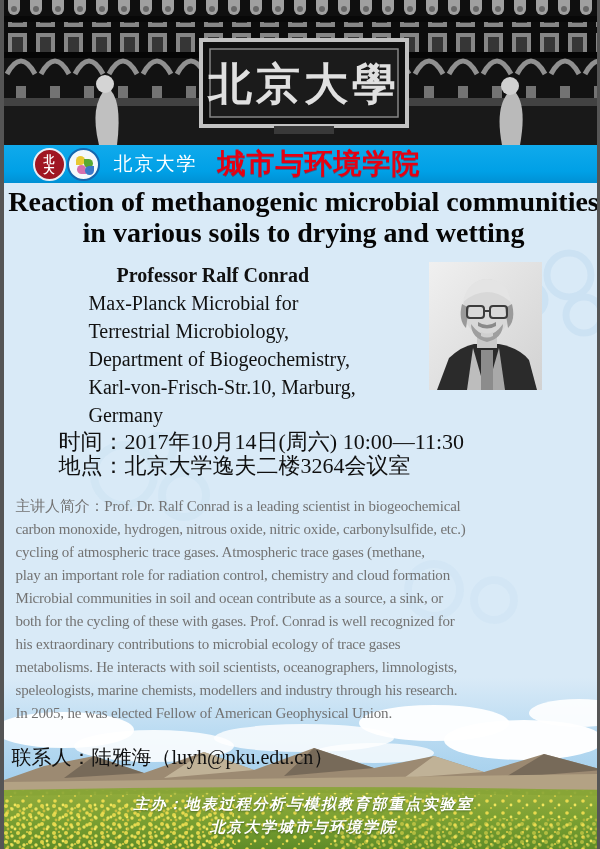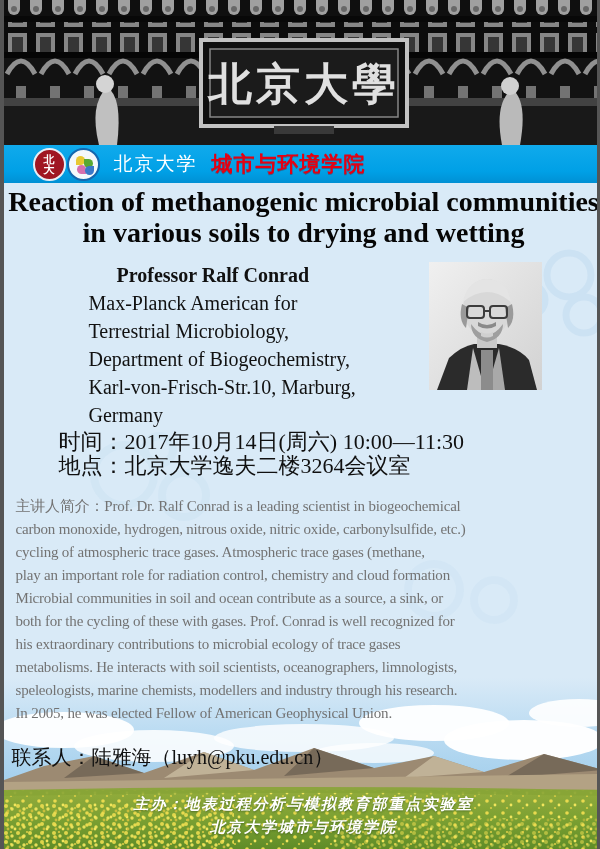--- a/index.html
+++ b/index.html
@@ -22,21 +22,21 @@
   .banner .logo { width:33px; height:33px; border-radius:50%; flex:0 0 auto; }
   .logo-pku { margin-left:29px; background:#a01622; border:2px solid #e8eef5;
     display:flex; align-items:center; justify-content:center; }
   .logo-pku .seal { color:#fff; font-size:11px; line-height:10px; font-weight:bold;
     text-align:center; font-family:"Liberation Serif",serif; transform:scaleY(.95); }
   .logo-college { margin-left:1px; background:#f4f8fb; border:2px solid #1467ae;
     position:relative; overflow:hidden; }
   .logo-college i { position:absolute; width:9px; height:9px; border-radius:50% 50% 50% 0; }
   .banner .uni-name { color:#ffffff; font-size:19px; font-weight:normal; margin-left:14px;
     font-family:"Liberation Sans",sans-serif; letter-spacing:2px; }
-  .banner .college-name { color:#e60012; font-size:21px; font-weight:bold; margin-left:14px;
+  .banner .college-name { color:#e60012; font-size:28px; font-weight:bold; margin-left:20px;
     font-family:Liberation Serif, serif; letter-spacing:1px;
     text-shadow:0 1px 0 rgba(120,0,0,.35); }
   
   .title-block { position:absolute; top:186px; left:0; width:600px; text-align:center;
     font-weight:bold; font-size:28px; line-height:31px; color:#060606; }
   
   .speaker-block { position:absolute; top:261px; left:85px; width:330px;
     font-size:20px; line-height:28px; color:#111; }
   .speaker-name { font-weight:bold;margin-left:28px; }
   .portrait { position:absolute; top:262px; left:425px; width:113px; height:128px; }
@@ -146,21 +146,21 @@
     <span class="college-name">城市与环境学院</span>
   </div>
 
   <div class="title-block">
     <div>Reaction of methanogenic microbial communities</div>
     <div>in various soils to drying and wetting</div>
   </div>
 
   <div class="speaker-block">
     <div class="speaker-name">Professor Ralf Conrad</div>
-    <div>Max-Planck American for</div>
+    <div>Max-Planck Microbial for</div>
     <div>Terrestrial  Microbiology,</div>
     <div>Department of Biogeochemistry,</div>
     <div>Karl-von-Frisch-Str.10, Marburg,</div>
     <div>Germany</div>
   </div>
 
   <svg class="portrait" viewBox="0 0 113 128">
     <defs>
       <linearGradient id="pbg" x1="0" y1="0" x2="1" y2="1">
         <stop offset="0" stop-color="#f0f0f0"></stop>

